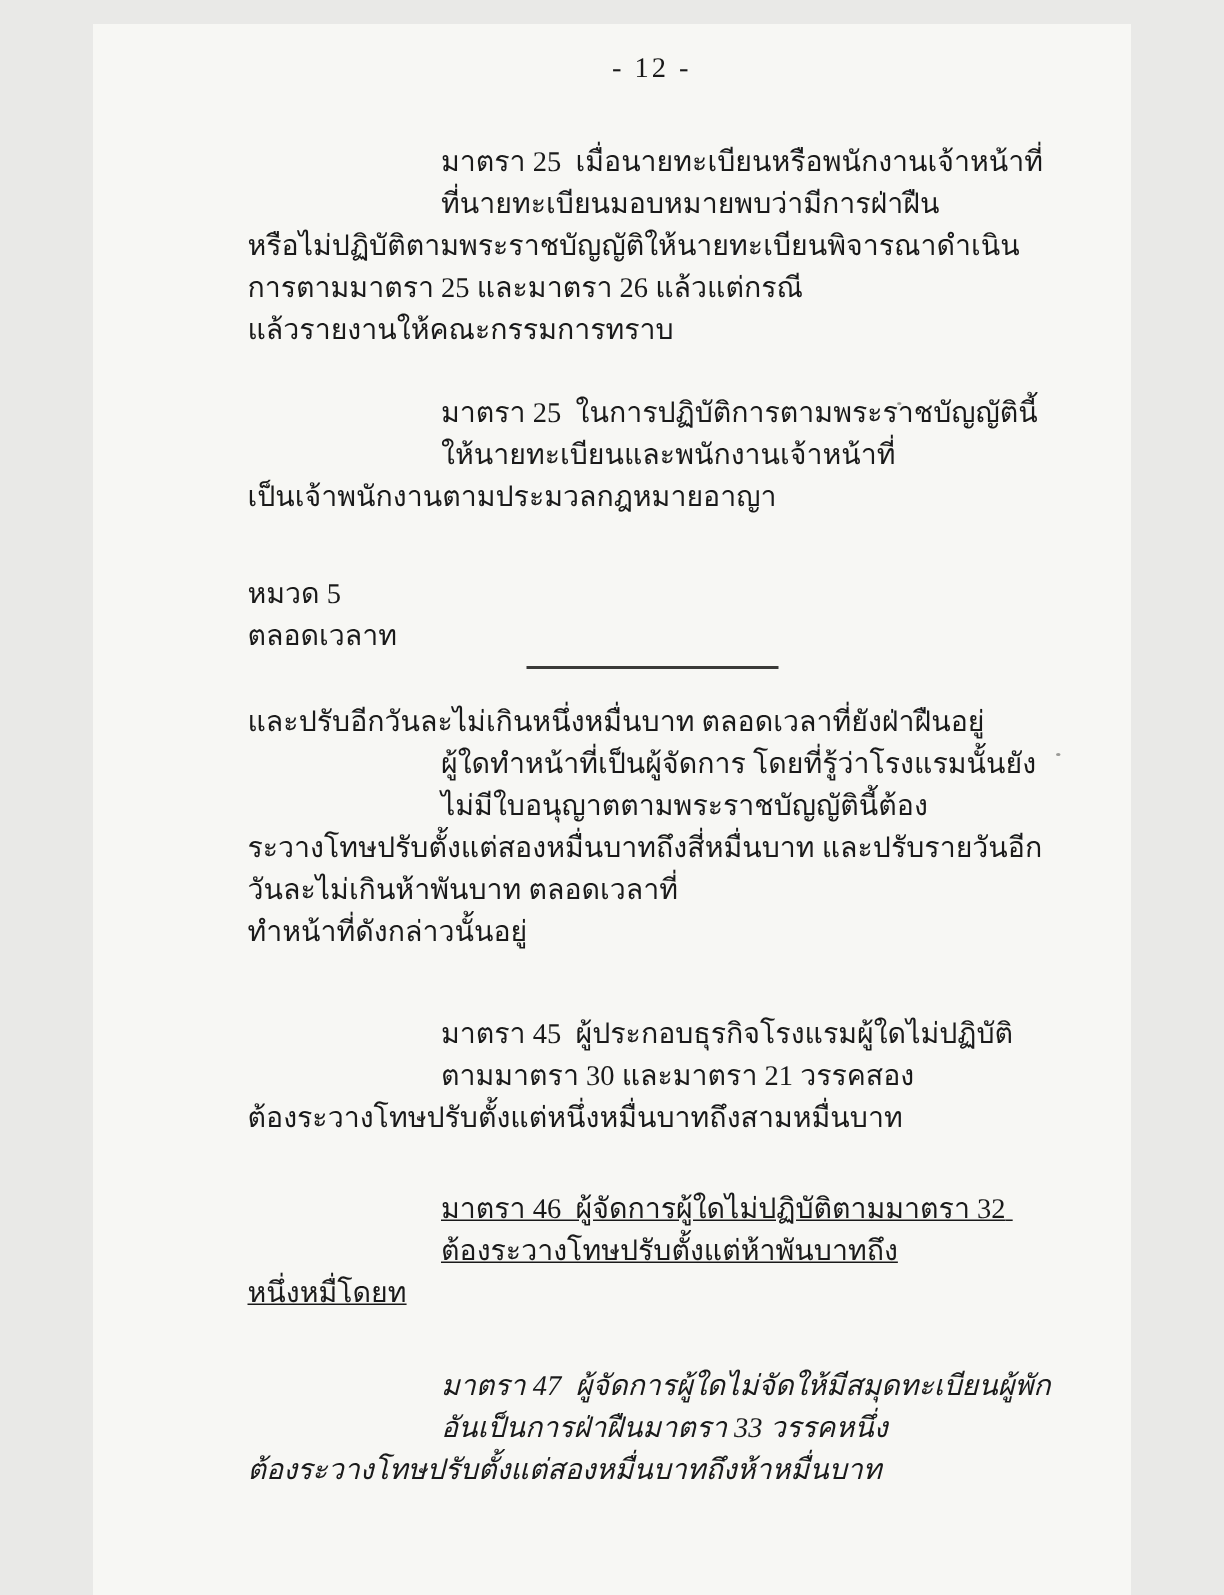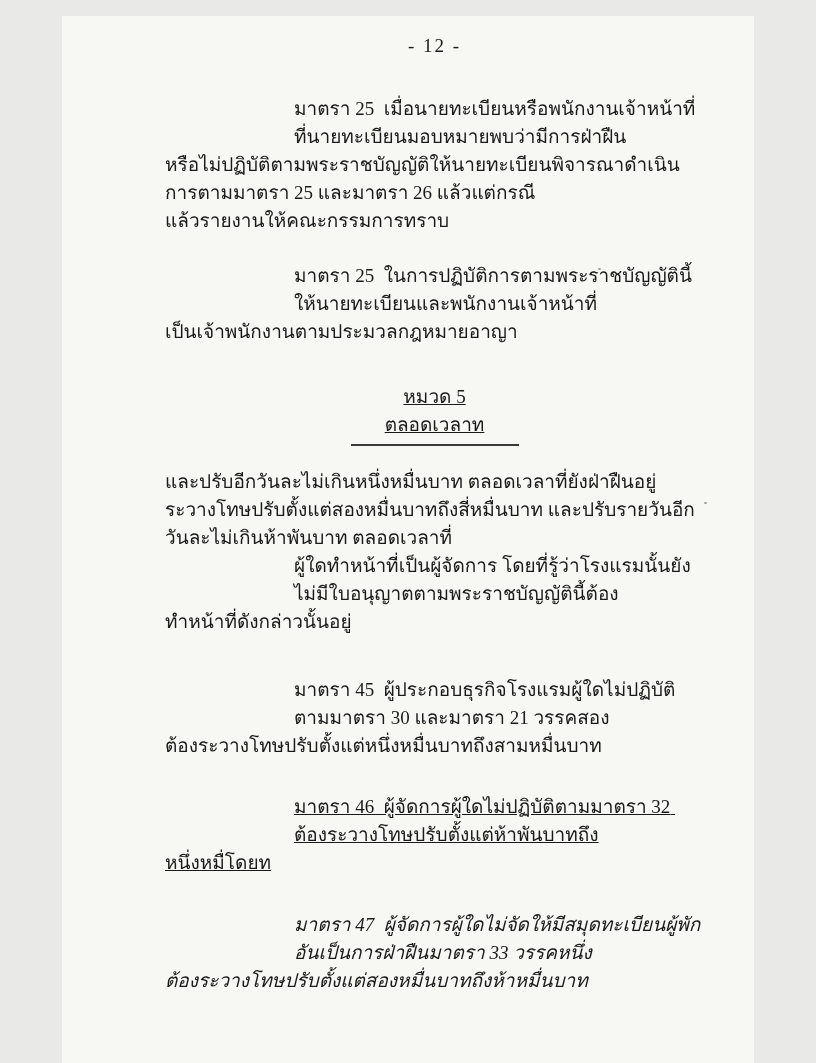--- a/index.html
+++ b/index.html
@@ -27,21 +27,21 @@
     margin-bottom: 35px;
   }
   .para .line {
     white-space: pre-wrap;
   }
   .para .line.indent {
     padding-left: 129px;
   }
   .s42 { margin-top: 0; }
   .s43 { margin-top: 27px; }
-  .chapter { margin-top: 37px; text-align: center; text-decoration: underline; }
+  .chapter { margin-top: 37px; text-align: left; }
   .chapter-title { }
   .chapter-subtitle { }
   .chapter-divider {
     width: 168px;
     border: 0;
     border-top: 2px solid #3a3a38;
     margin: 5px auto 0 auto;
     height: 0;
   }
   .s44 { margin-top: 22px; }
@@ -78,22 +78,22 @@
     </div>
 
   <div class="chapter">
     <div class="chapter-title">หมวด 5</div>
     <div class="chapter-subtitle">ตลอดเวลาท</div>
     <div class="chapter-divider"></div>
   </div>
 
   <div class="para s44">
       <div class="line">และปรับอีกวันละไม่เกินหนึ่งหมื่นบาท ตลอดเวลาที่ยังฝ่าฝืนอยู่</div>
+      <div class="line indent">ผู้ใดทำหน้าที่เป็นผู้จัดการ โดยที่รู้ว่าโรงแรมนั้นยังไม่มีใบอนุญาตตามพระราชบัญญัตินี้ต้อง</div>
       <div class="line">ระวางโทษปรับตั้งแต่สองหมื่นบาทถึงสี่หมื่นบาท และปรับรายวันอีกวันละไม่เกินห้าพันบาท ตลอดเวลาที่</div>
-      <div class="line indent">ผู้ใดทำหน้าที่เป็นผู้จัดการ โดยที่รู้ว่าโรงแรมนั้นยังไม่มีใบอนุญาตตามพระราชบัญญัตินี้ต้อง</div>
       <div class="line">ทำหน้าที่ดังกล่าวนั้นอยู่</div>
     </div>
 
   <div class="para s45">
       <div class="line indent">มาตรา 45  ผู้ประกอบธุรกิจโรงแรมผู้ใดไม่ปฏิบัติตามมาตรา 30 และมาตรา 21 วรรคสอง</div>
       <div class="line">ต้องระวางโทษปรับตั้งแต่หนึ่งหมื่นบาทถึงสามหมื่นบาท</div>
     </div>
 
   <div class="para s46">
       <div class="line indent">มาตรา 46  ผู้จัดการผู้ใดไม่ปฏิบัติตามมาตรา 32 ต้องระวางโทษปรับตั้งแต่ห้าพันบาทถึง</div>

